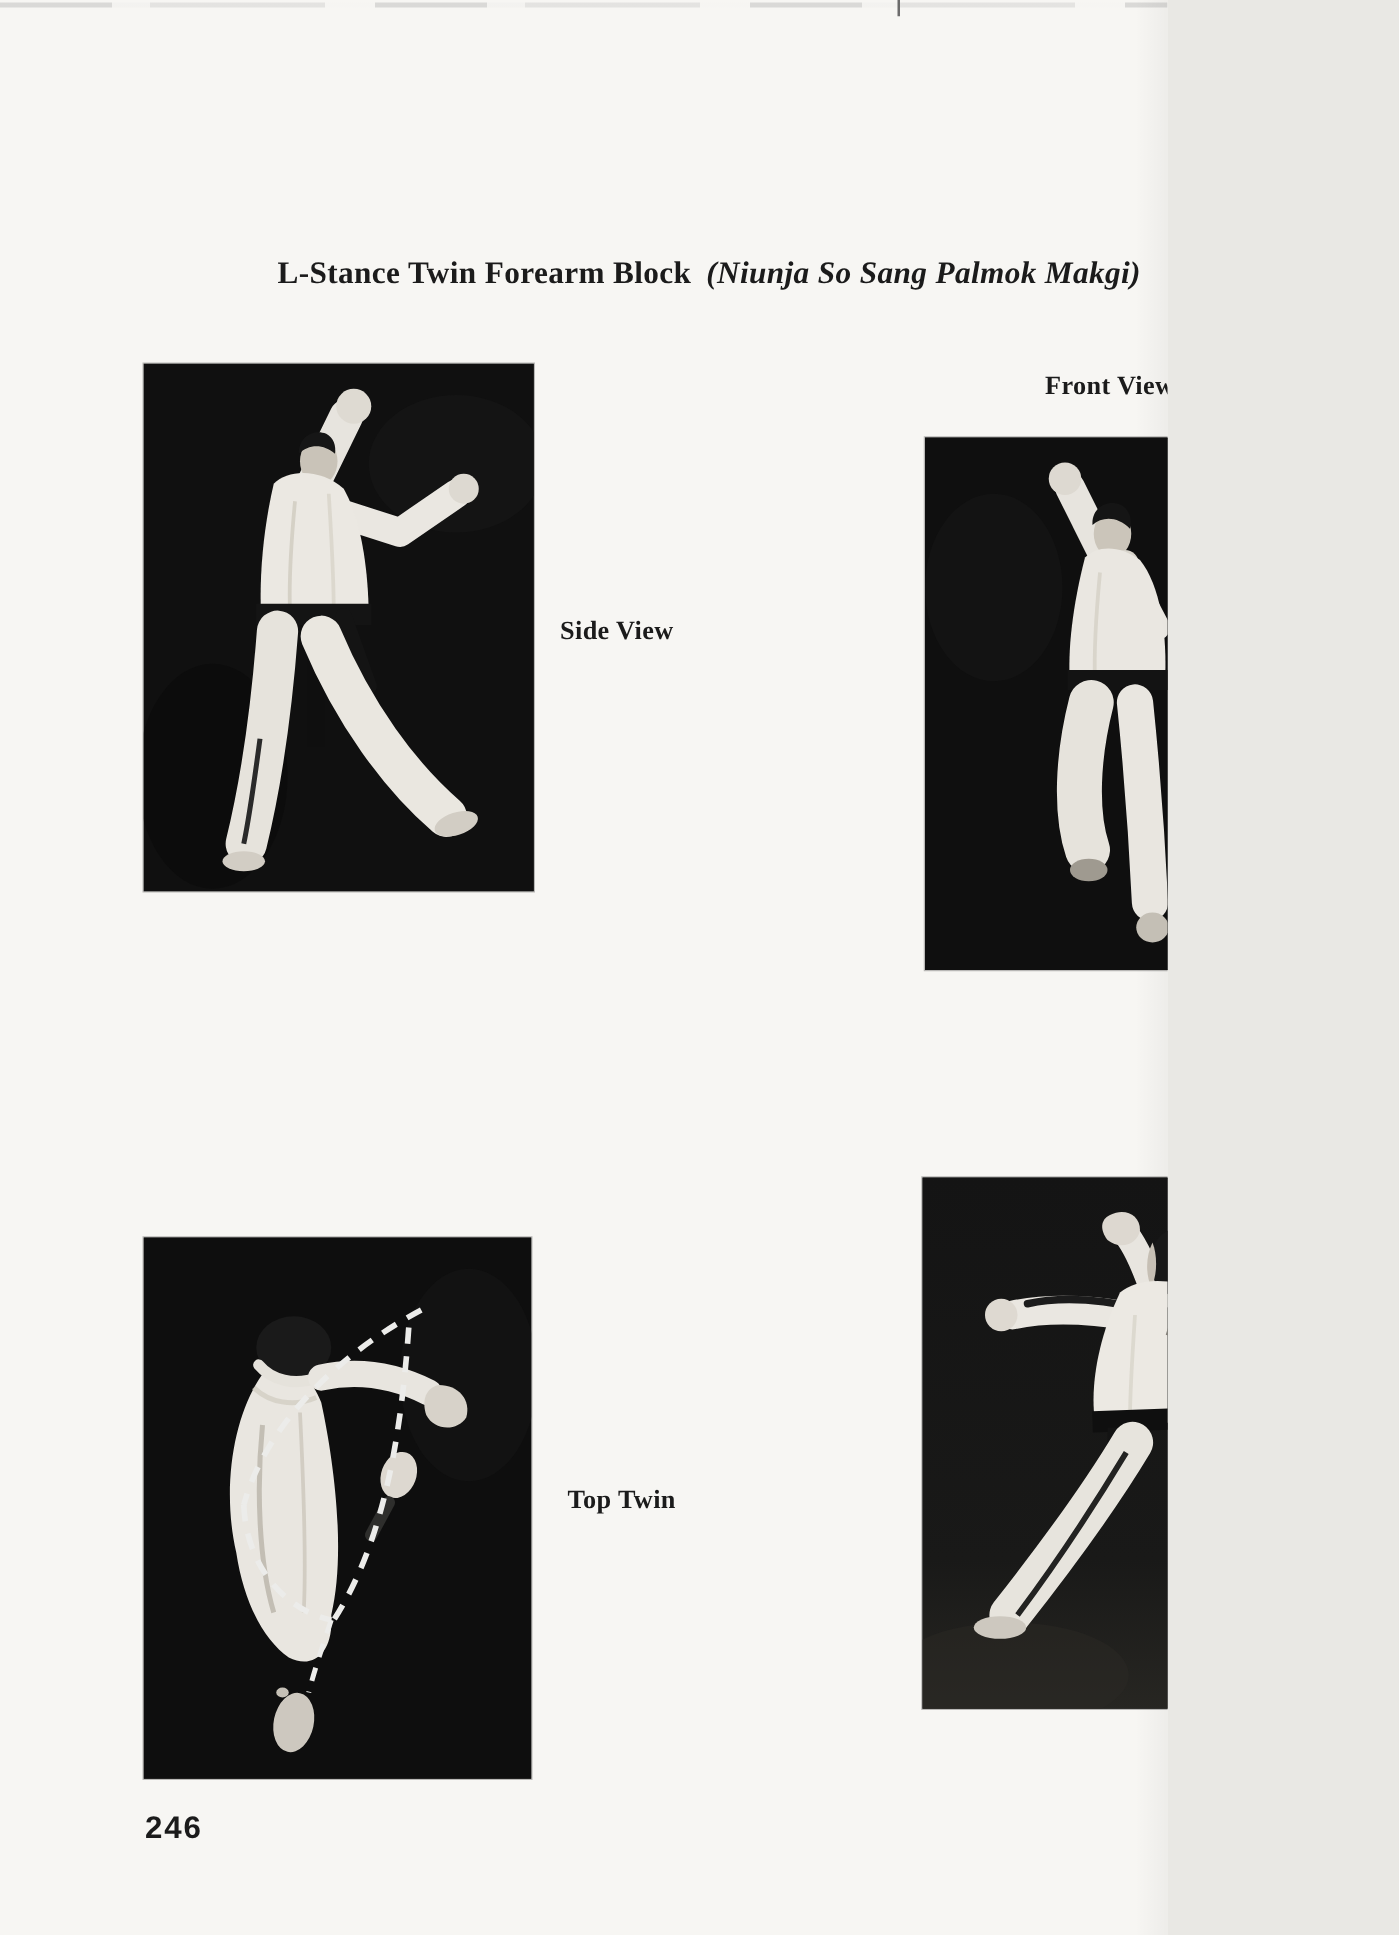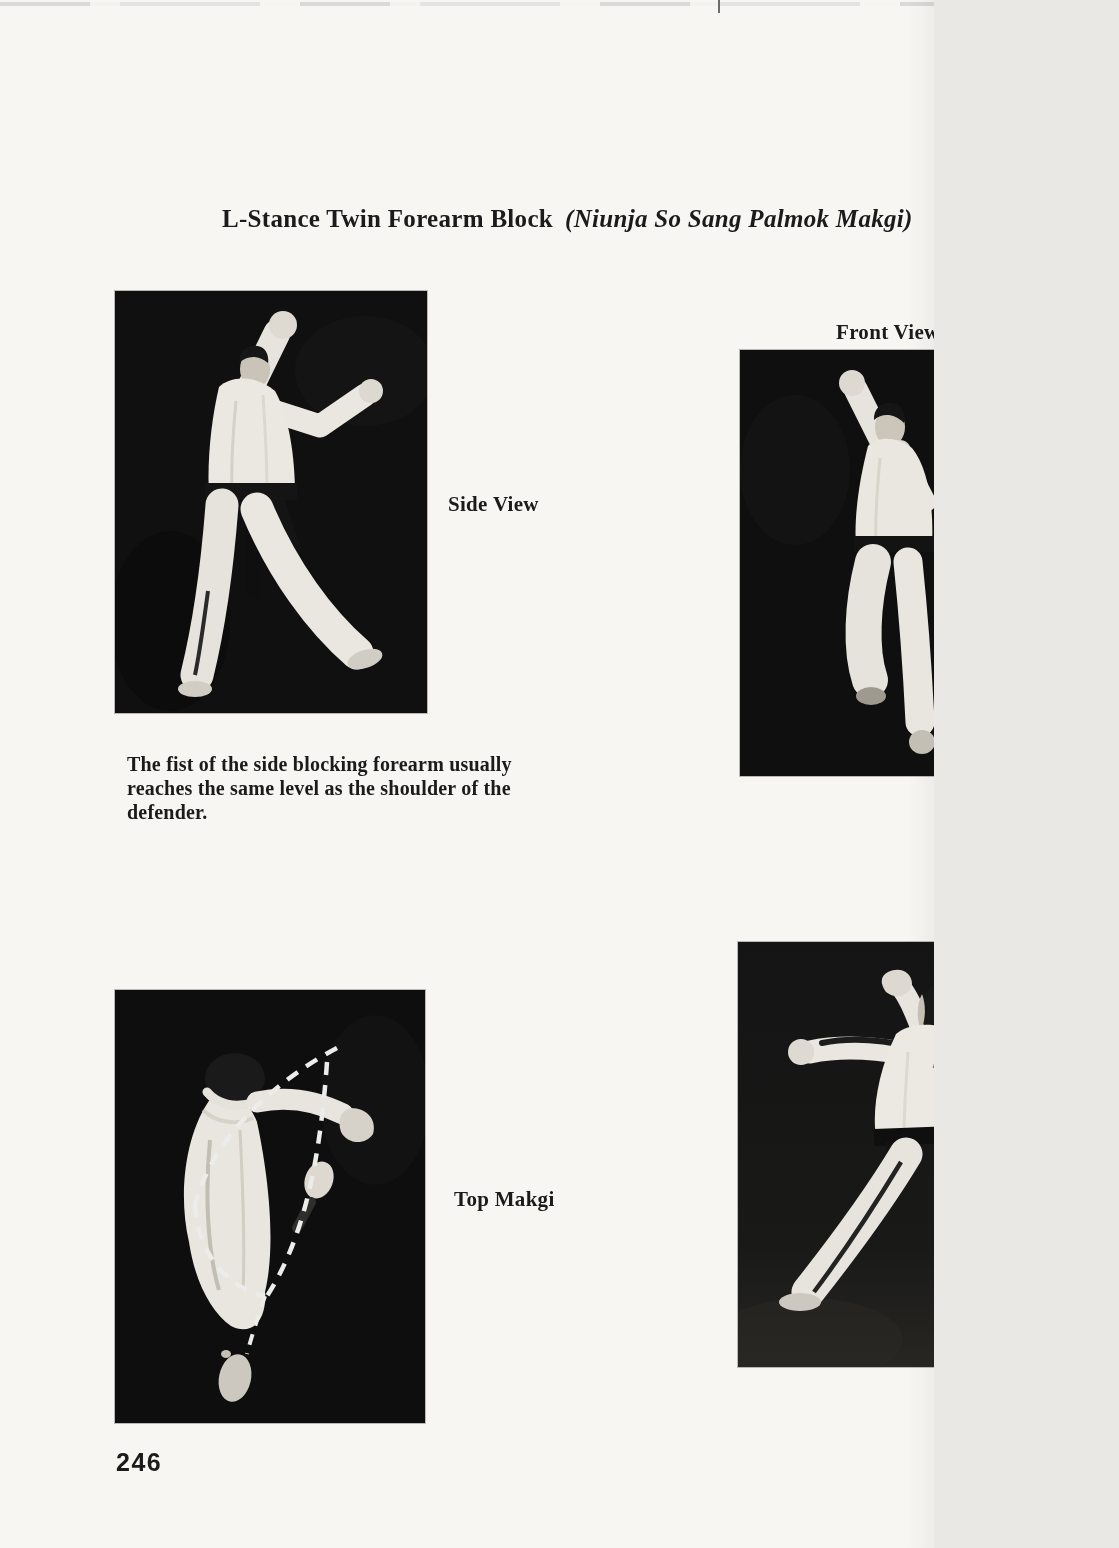--- a/index.html
+++ b/index.html
@@ -42,21 +42,21 @@
   .photo svg { display: block; width: 100%; height: 100%; }
   .photo-side  { left: 115px; top: 291px;  width: 312px; height: 422px; }
   .photo-front { left: 740px; top: 350px;  width: 304px; height: 426px; }
   .photo-top   { left: 115px; top: 990px;  width: 310px; height: 433px; }
   .photo-rear  { left: 738px; top: 942px;  width: 304px; height: 425px; }
   .view-label {
     position: absolute; font-size: 21px; font-weight: bold; white-space: nowrap;
     letter-spacing: .3px;
   }
   .label-side  { left: 448px; top: 492px; text-align: center; }
-  .label-front { left: 836px; top: 320px; }
+  .label-front { left: 836px; top: 296px; }
   .label-top   { left: 454px; top: 1187px; }
   .caption {
     position: absolute; left: 127px; top: 752px;
     font-size: 20px; font-weight: bold; line-height: 24px;
     letter-spacing: .2px;
   }
   .page-number {
     position: absolute; left: 116px; top: 1448px;
     font-family: "Liberation Sans", "DejaVu Sans", sans-serif;
     font-size: 25px; font-weight: bold; letter-spacing: 1.5px;
@@ -130,25 +130,20 @@
       <rect x="127" y="200" width="15" height="92" fill="#141414"></rect>
       <rect x="156" y="200" width="13" height="74" fill="#0f0f0f"></rect>
 
       <path d="M133,212 C122,255 120,300 130,330" stroke="#e6e3dc" stroke-width="36" stroke-linecap="round" fill="none"></path>
       <ellipse cx="131" cy="346" rx="15" ry="9" fill="#9f9a90"></ellipse>
       <path d="M168,212 C174,270 178,330 180,372" stroke="#e9e6e0" stroke-width="29" stroke-linecap="round" fill="none"></path>
       <ellipse cx="182" cy="392" rx="13" ry="12" fill="#c4bfb5"></ellipse>
     </svg>
   </figure>
 
-  <div class="caption">
-    <div>The fist of the side blocking forearm usually</div>
-    <div>reaches the same level as the shoulder of the</div>
-    <div>defender.</div>
-  </div>
 
   <figure class="photo photo-top">
     <svg viewBox="0 0 310 433" preserveAspectRatio="none">
       <rect width="310" height="433" fill="#0e0e0e"></rect>
       <ellipse cx="260" cy="110" rx="55" ry="85" fill="#151515" opacity=".5"></ellipse>
 
       <path d="M96,108 C72,140 62,200 74,252 C80,292 96,322 116,336 C136,346 152,332 150,302 C162,252 152,178 142,132 C132,106 112,96 96,108 Z" fill="#e9e6e0"></path>
       <path d="M95,150 C90,200 92,260 104,300" stroke="#b9b4a9" stroke-width="4" fill="none" opacity=".8"></path>
       <path d="M125,140 C128,200 130,260 128,300" stroke="#c7c2b7" stroke-width="3" fill="none" opacity=".7"></path>
       <path d="M88,120 C100,132 120,136 138,128" stroke="#cfcabf" stroke-width="4" fill="none" opacity=".7"></path>
@@ -165,21 +160,21 @@
       <path d="M222,58 C158,92 98,148 80,214" stroke="#ececea" stroke-width="4.5" fill="none" stroke-dasharray="13 10"></path>
       <path d="M80,214 C82,262 112,298 150,306" stroke="#ececea" stroke-width="4.5" fill="none" stroke-dasharray="13 10"></path>
       <path d="M212,72 C206,158 192,244 152,306" stroke="#ececea" stroke-width="4.5" fill="none" stroke-dasharray="13 10"></path>
       <path d="M150,306 C142,330 136,348 132,364" stroke="#ececea" stroke-width="4" fill="none" stroke-dasharray="11 9"></path>
 
       <ellipse cx="120" cy="388" rx="16" ry="24" fill="#cdc8bf" transform="rotate(12 120 388)"></ellipse>
       <ellipse cx="111" cy="364" rx="5" ry="4" fill="#c5c0b6"></ellipse>
     </svg>
   </figure>
 
-  <div class="view-label label-top">Top Makgi</div>
+  <div class="view-label label-top">Top Twin</div>
 
   <figure class="photo photo-rear">
     <svg viewBox="0 0 304 425" preserveAspectRatio="none">
       <defs>
         <linearGradient id="bg4" x1="0" y1="0" x2="0" y2="1">
           <stop offset="0" stop-color="#141414"></stop>
           <stop offset="0.72" stop-color="#191918"></stop>
           <stop offset="1" stop-color="#272622"></stop>
         </linearGradient>
       </defs>

